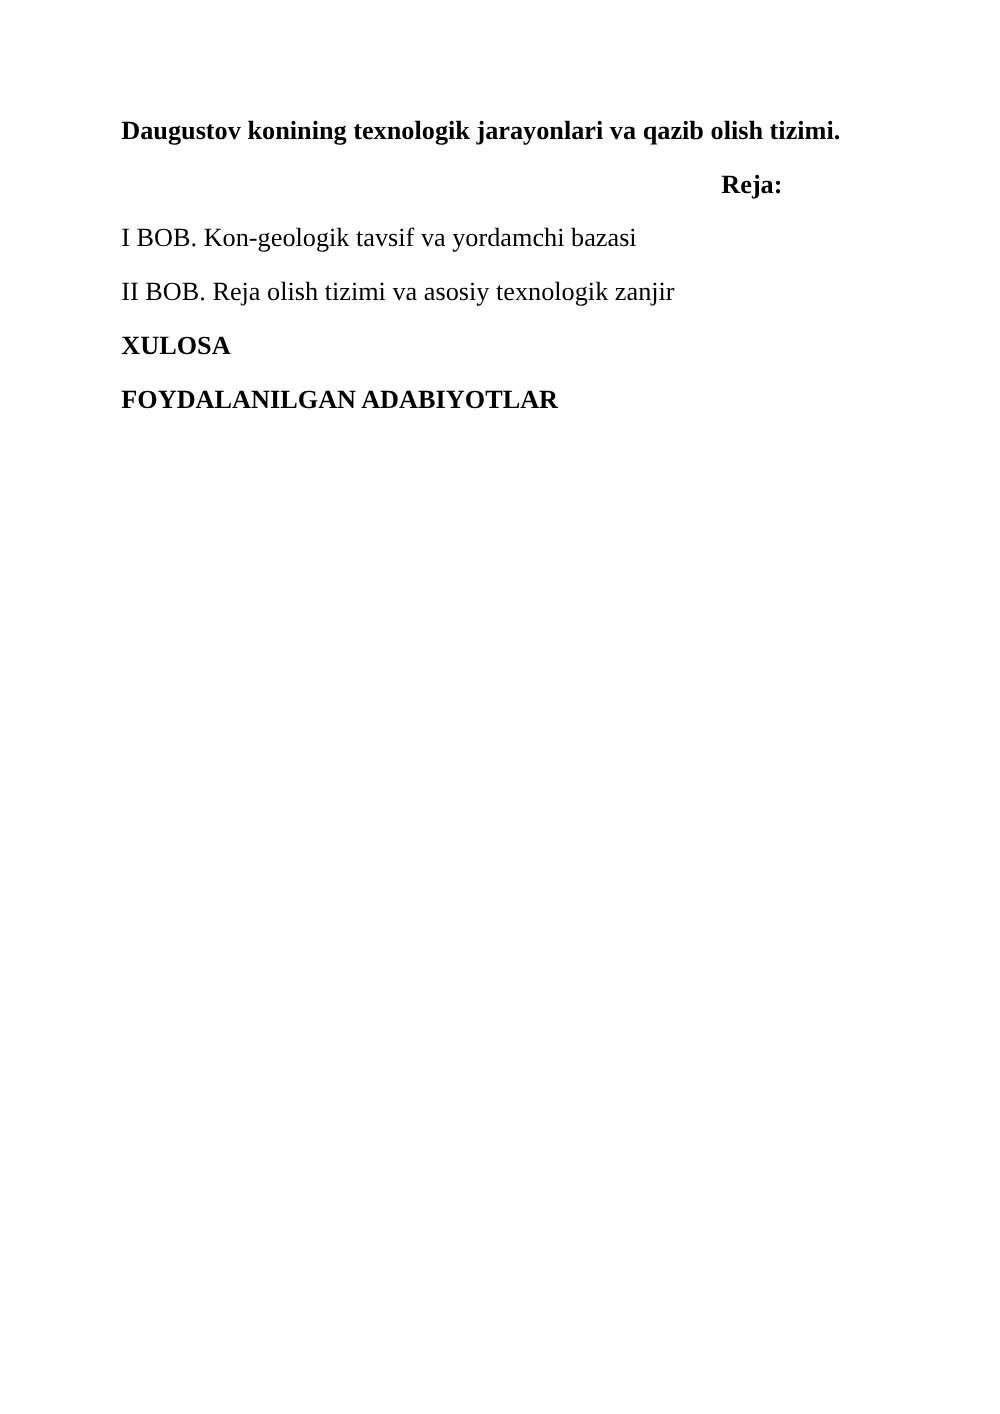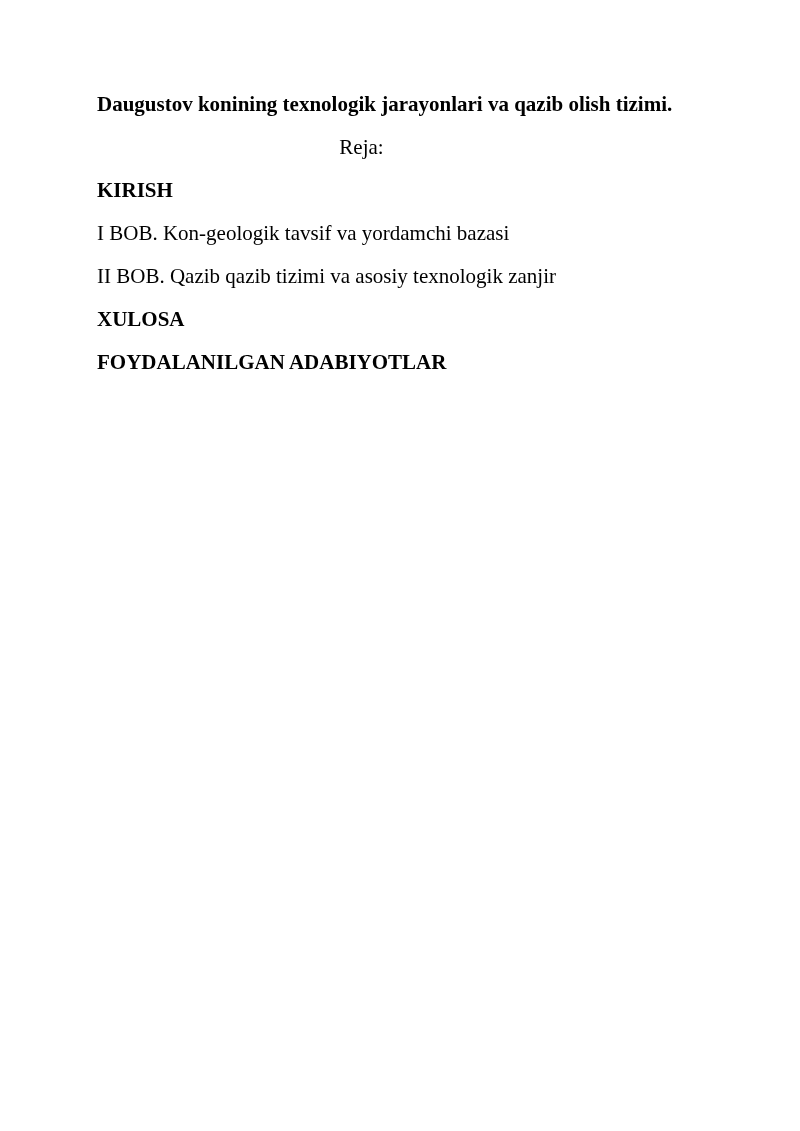--- a/index.html
+++ b/index.html
@@ -28,47 +28,46 @@
     line-height: 43px;
     white-space: nowrap;
   }
 
   .doc-title {
     font-weight: bold;
     text-align: center;
   }
 
   .plan-label {
-    font-weight: normal;
-    text-align: center;
+    font-weight: bold;
+    text-align: right;
   }
 
   .outline-item {
     text-align: left;
   }
 
   .bold {
     font-weight: bold;
   }
 </style>
 </head>
 <body>
 
 <div class="page">
   <div class="content">
 
     <div class="line doc-title">Daugustov konining texnologik jarayonlari va qazib olish tizimi.</div>
 
     <div class="line plan-label">Reja:</div>
 
-    <div class="line outline-item bold">KIRISH</div>
 
     <div class="line outline-item">I BOB. Kon-geologik tavsif va yordamchi bazasi</div>
 
-    <div class="line outline-item">II BOB. Qazib qazib tizimi va asosiy texnologik zanjir</div>
+    <div class="line outline-item">II BOB. Reja olish tizimi va asosiy texnologik zanjir</div>
 
 
     <div class="line outline-item bold">XULOSA</div>
 
     <div class="line outline-item bold">FOYDALANILGAN ADABIYOTLAR</div>
 
   </div>
 </div>
 
 </body></html>

